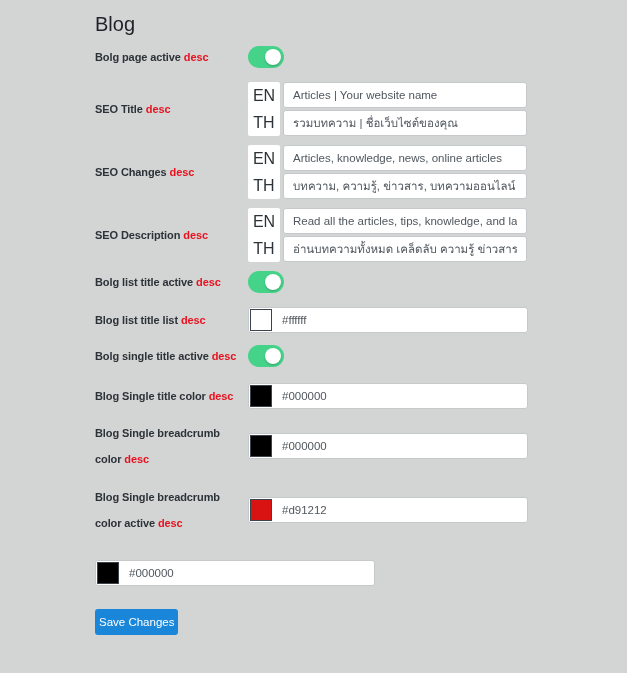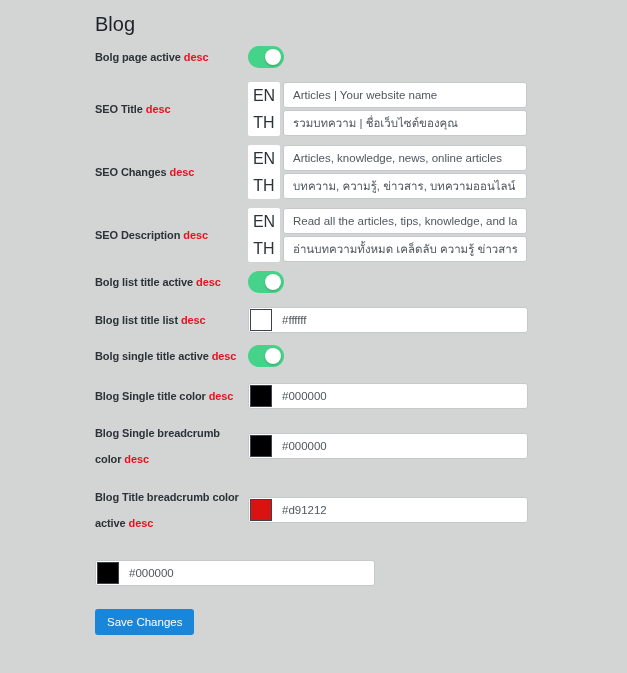--- a/index.html
+++ b/index.html
@@ -99,21 +99,21 @@
     flex: none;
   }
   .hex { font-size: 11.5px; color: #50575e; margin-left: 10px; }
 
   .save-btn {
     background: #1a86d9;
     color: #ffffff;
     border: none;
     border-radius: 3px;
     height: 26px;
-    padding: 0 12px;
+    padding: 0 4px;
     font-size: 11.5px;
     font-family: inherit;
     cursor: pointer;
   }
 </style>
 </head>
 <body>
 
 
 
@@ -238,21 +238,21 @@
   </div>
   <div class="color-input">
     <div class="swatch" style="background-color: rgb(0, 0, 0);"></div>
     <span class="hex">#000000</span>
   </div>
 </div>
 
 
 <div class="row tall mb11">
   <div class="label">
-    <span>Blog Title breadcrumb color active </span>
+    <span>Blog Single breadcrumb color active </span>
     <span class="desc">desc</span>
   </div>
   <div class="color-input">
     <div class="swatch" style="background-color: rgb(217, 18, 18);"></div>
     <span class="hex">#d91212</span>
   </div>
 </div>
 
 
 <div class="row tall mb10">

